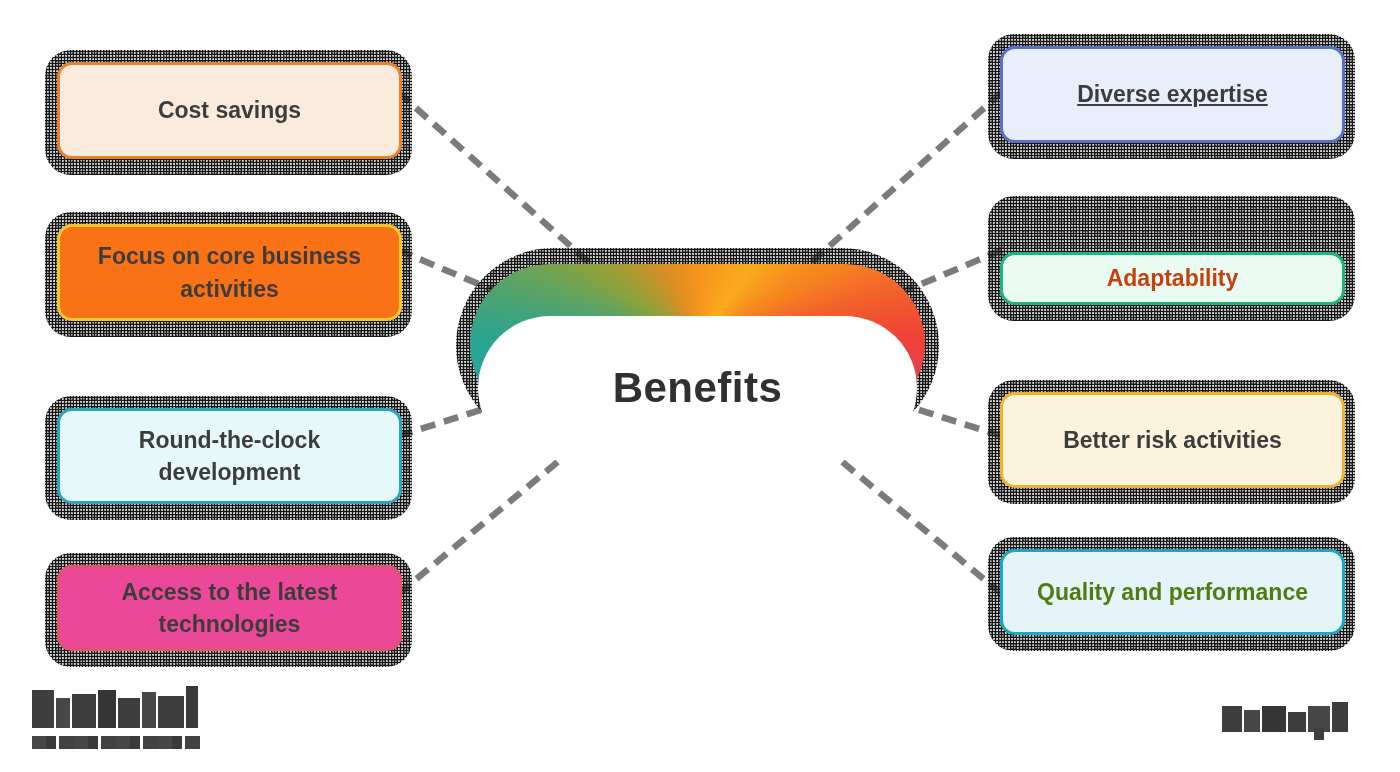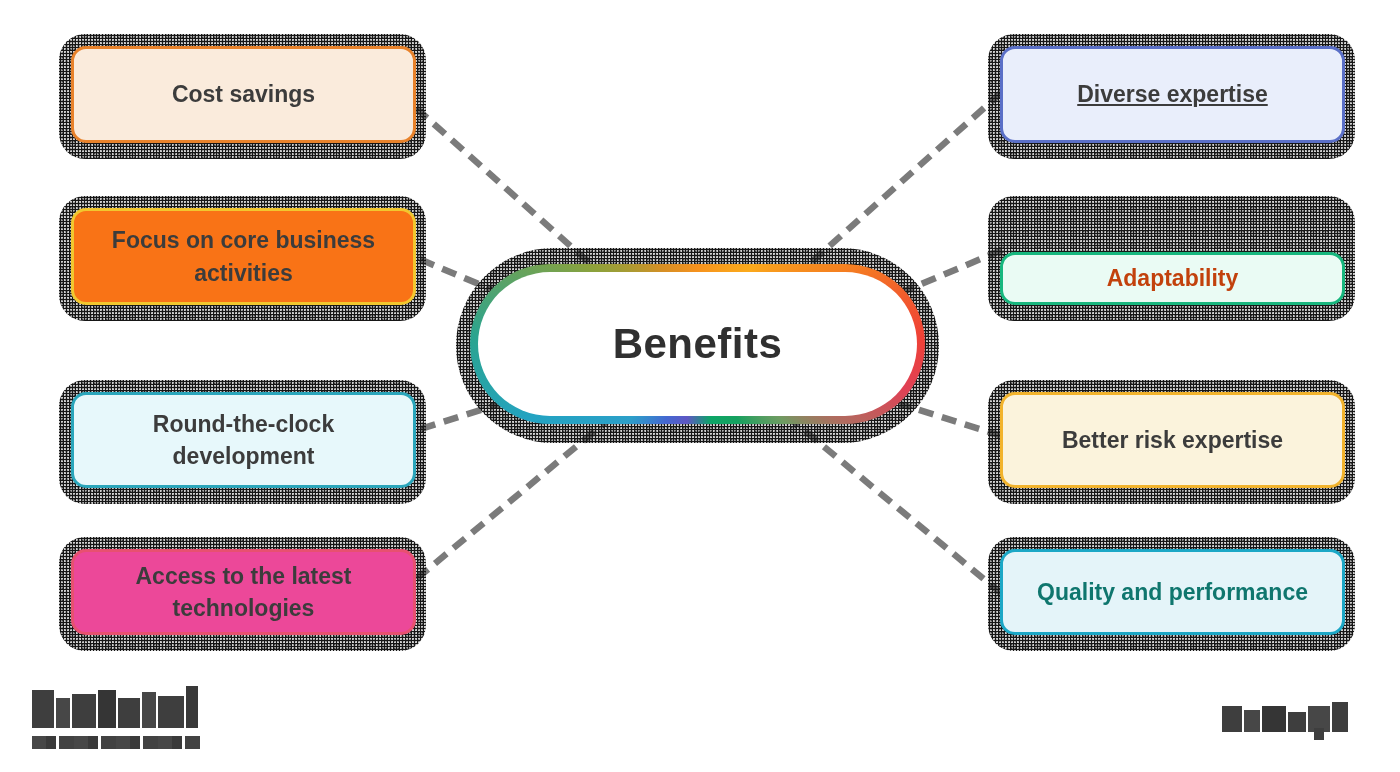--- a/index.html
+++ b/index.html
@@ -26,31 +26,31 @@
   .card{
     position:absolute;inset:0;border:3.5px solid #999;border-radius:15px;background:#fff;
     display:flex;align-items:center;justify-content:center;text-align:center;
     font-size:23px;font-weight:600;line-height:1.4;color:#3c3c3c;padding:0 26px;
     box-sizing:border-box;
   }
   .l1,.r1{top:46px;height:97px;}
   .l2,.r2{top:208px;height:97px;}
   .l3,.r3{top:392px;height:96px;}
   .l4,.r4{top:549px;height:86px;}
-  .l1,.l2,.l3,.l4{left:71px;}
+  .l1,.l2,.l3,.l4{left:57px;margin-top:16px;}
   .r1,.r2,.r3,.r4{left:1000px;}
 
   
   .pill-wrap{position:absolute;left:470px;top:264px;width:455px;height:160px;}
   .pill-wrap .grain{inset:-16px -14px -19px -14px;border-radius:100px;}
   .pill-ring{position:absolute;inset:0;border-radius:80px;padding:8px;box-sizing:border-box;}
   .pill-inner{
     width:100%;height:100%;background:#ffffff;border-radius:72px;
     display:flex;align-items:center;justify-content:center;
-    font-size:42px;font-weight:700;color:#303030;letter-spacing:.5px;
+    font-size:42px;font-weight:700;color:#303030;letter-spacing:.5px;margin-top:44px;
   }
 
   
   .wm{position:absolute;}
   .wm-row{display:flex;align-items:flex-end;gap:2px;}
   .wm-row span{background:#3e3e3e;display:block;}
   .wm-left{left:32px;top:686px;}
   .wm-left .wm-word span:nth-child(1){width:22px;height:38px;}
   .wm-left .wm-word span:nth-child(2){width:14px;height:30px;background:#474747;}
   .wm-left .wm-word span:nth-child(3){width:24px;height:34px;}
@@ -123,26 +123,26 @@
   </div>
   <div class="node-wrap r2">
     <div class="grain"></div>
     <div class="card" style="border-color: rgb(23, 183, 126); background: rgb(234, 251, 244); color: #c2410c; margin-top: 44px;">
         <span>Adaptability</span>
       </div>
   </div>
   <div class="node-wrap r3">
     <div class="grain"></div>
     <div class="card" style="border-color: rgb(242, 179, 44); background: rgb(251, 243, 220); color: rgb(60, 60, 60);">
-        <span>Better risk expertise</span>
+        <span>Better risk activities</span>
       </div>
   </div>
   <div class="node-wrap r4">
     <div class="grain"></div>
-    <div class="card" style="border-color: rgb(27, 167, 198); background: rgb(228, 244, 249); color: #0f766e;">
+    <div class="card" style="border-color: rgb(27, 167, 198); background: rgb(228, 244, 249); color: #4d7c0f;">
         <span>Quality and performance</span>
       </div>
   </div>
 
   <div class="pill-wrap">
     <div class="grain"></div>
     <div class="pill-ring" style="background: conic-gradient(rgb(246, 146, 30) 0deg, rgb(251, 170, 28) 35deg, rgb(245, 130, 32) 62deg, rgb(239, 65, 54) 88deg, rgb(224, 65, 85) 102deg, rgb(176, 107, 95) 118deg, rgb(110, 156, 98) 132deg, rgb(22, 161, 95) 152deg, rgb(12, 165, 103) 170deg, rgb(94, 87, 196) 188deg, rgb(68, 104, 209) 203deg, rgb(44, 159, 201) 222deg, rgb(35, 163, 194) 246deg, rgb(43, 164, 143) 272deg, rgb(139, 162, 60) 305deg, rgb(215, 143, 37) 335deg, rgb(246, 146, 30) 360deg);">
       <div class="pill-inner" style="background: rgb(255, 255, 255);">
         <span>Benefits</span>
       </div>

